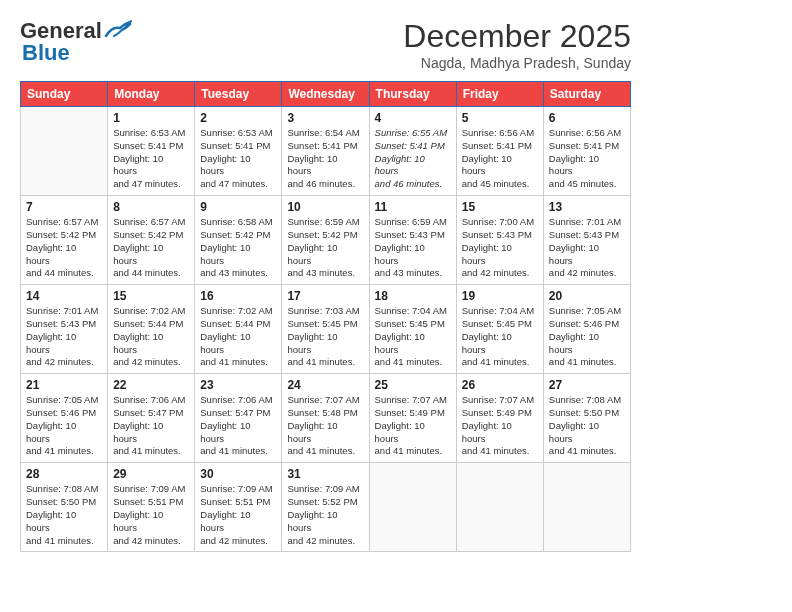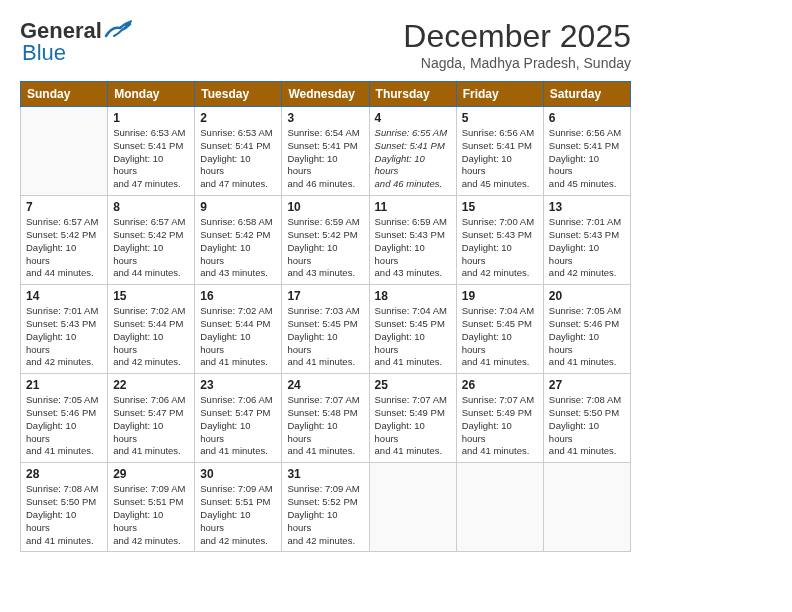--- a/index.html
+++ b/index.html
@@ -32,21 +32,21 @@
     .subtitle {
       font-size: 14px;
       color: #555;
     }
     .calendar {
       width: 100%;
       border-collapse: collapse;
       table-layout: fixed;
     }
     .calendar th {
-      background: #a16207;
+      background: #ef4444;
       color: #fff;
       font-size: 12px;
       font-weight: bold;
       text-align: left;
       padding: 5px 6px;
       border: 1px solid #2b6cb0;
     }
     .calendar td {
       border: 1px solid #ccc;
       vertical-align: top;
@@ -89,21 +89,21 @@
 <div class="page">
   <div class="header">
     <div class="logo-container">
       <div class="logo-line1">
         <span style="font-size:22px;font-weight:bold;color:#333;">General</span>
         <svg width="28" height="22" viewBox="0 0 28 22" style="margin-left:2px;margin-top:-4px;">
           <path d="M2,18 Q8,8 16,10 Q20,6 26,4 Q22,10 18,12 Q22,10 26,6" stroke="#1a6faf" stroke-width="2.5" fill="none" stroke-linecap="round"></path>
           <path d="M18,12 Q14,16 10,18" stroke="#1a6faf" stroke-width="2" fill="none" stroke-linecap="round"></path>
         </svg>
       </div>
-      <div style="font-size:22px;font-weight:normal;color:#1a6faf;margin-top:-4px;margin-left:2px;">Blue</div>
+      <div style="font-size:22px;font-weight:bold;color:#1a6faf;margin-top:-4px;margin-left:2px;">Blue</div>
     </div>
     <div class="title-block">
       <div class="month-title">December 2025</div>
       <div class="subtitle">Nagda, Madhya Pradesh, Sunday</div>
     </div>
   </div>
 
   <table class="calendar">
     <thead>
       <tr>

